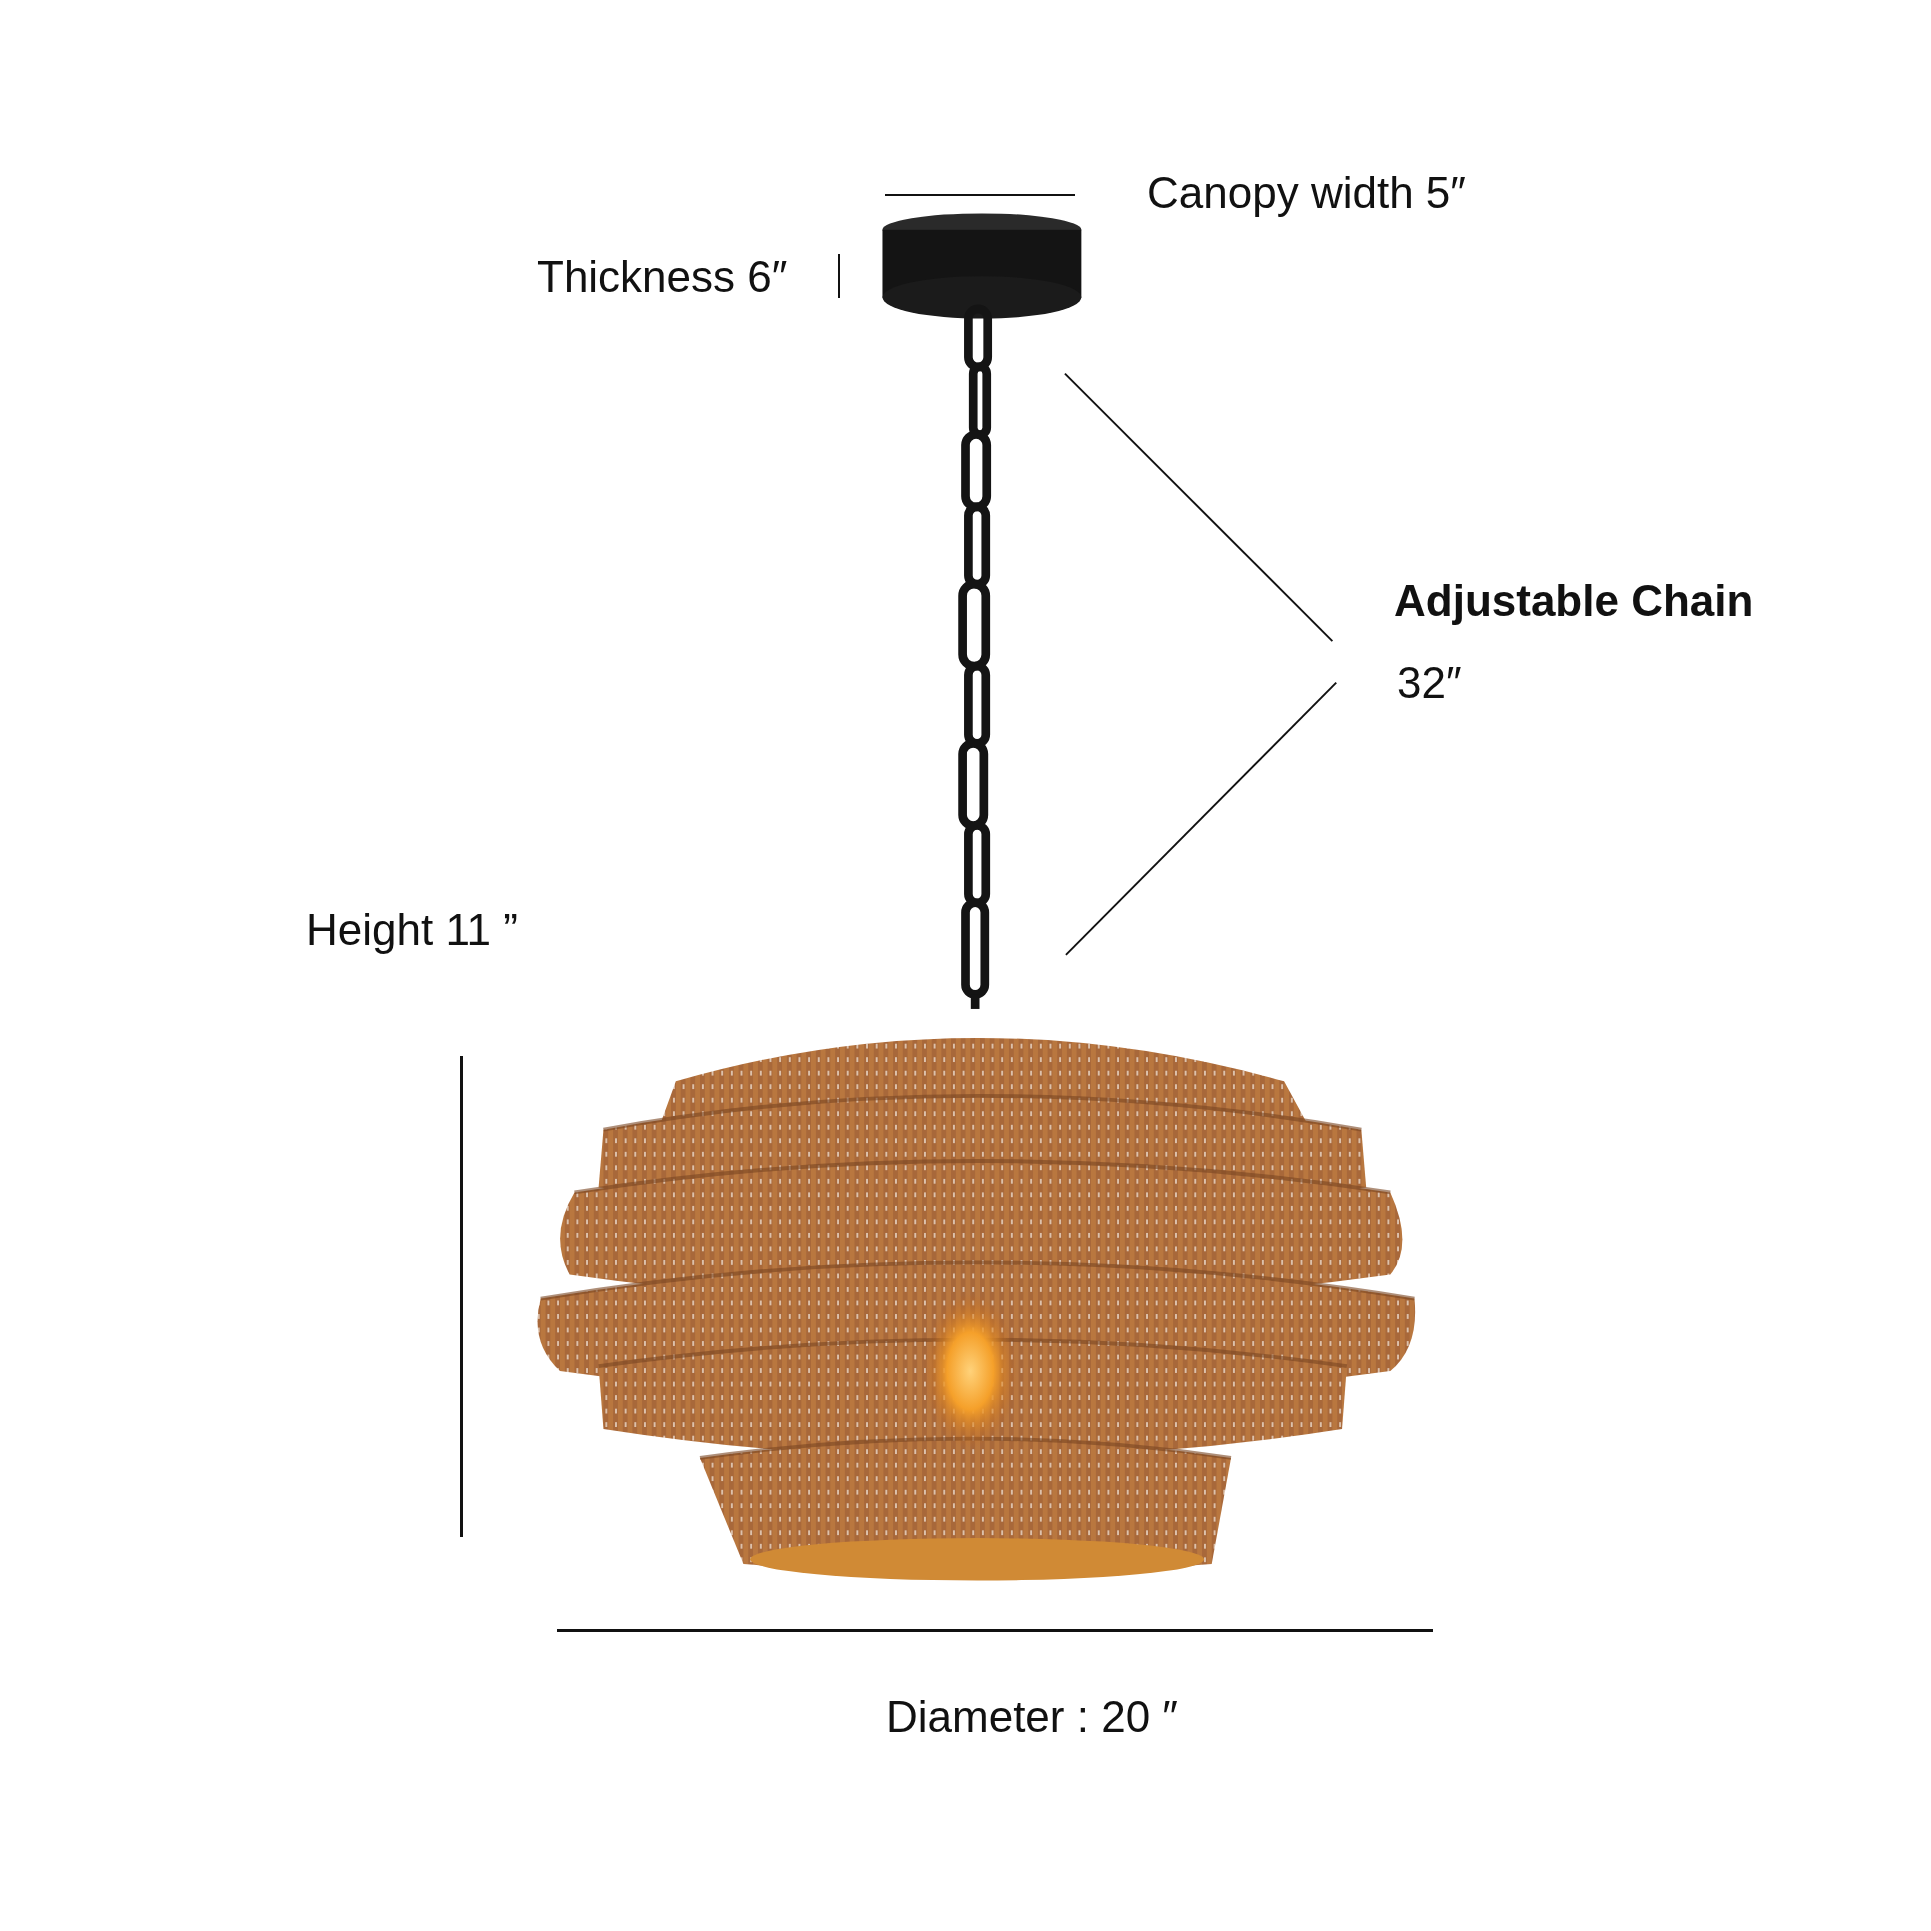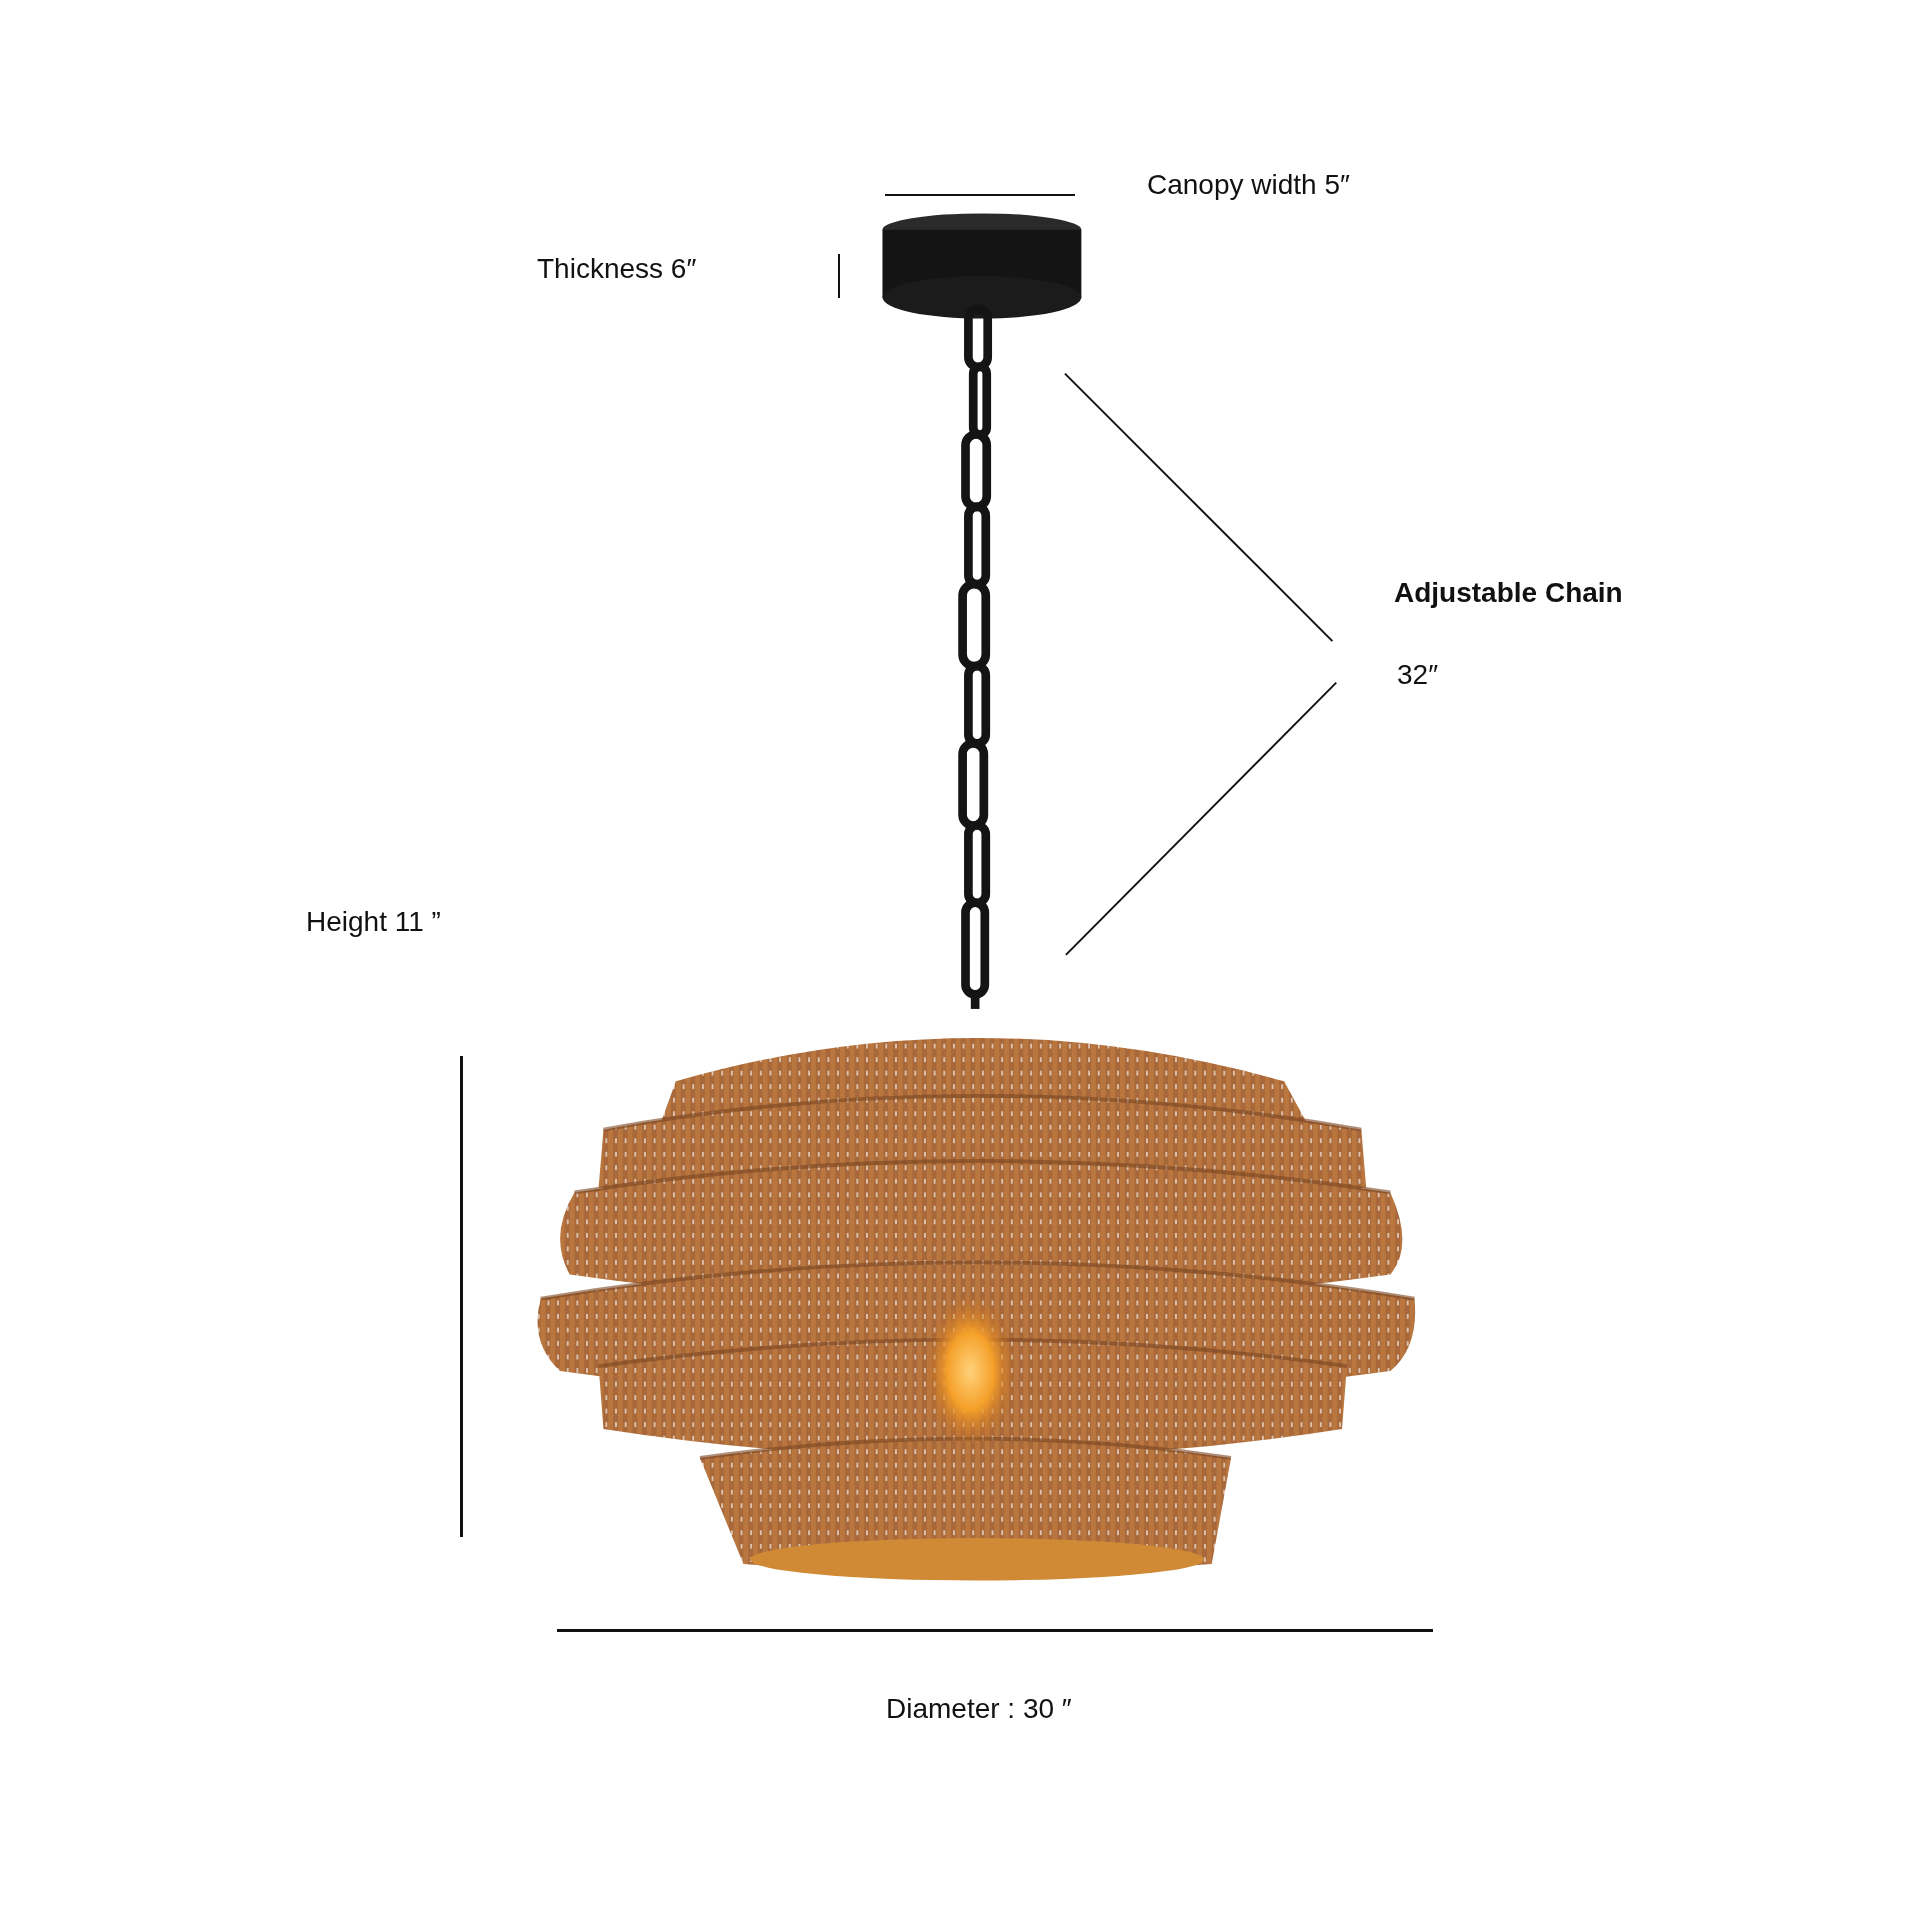--- a/index.html
+++ b/index.html
@@ -1,35 +1,35 @@
 <!DOCTYPE html>
 <html><head>
 <meta charset="utf-8">
 <style>
   html, body { margin:0; padding:0; background:#ffffff; }
   body { width:1931px; height:1931px; position:relative; overflow:hidden;
          font-family:"Liberation Sans", "DejaVu Sans", sans-serif; color:#111; }
-  .label { position:absolute; font-size:28px; white-space:nowrap; line-height:1; }
+  .label { position:absolute; font-size:44px; white-space:nowrap; line-height:1; }
   .line { position:absolute; background:#111; }
   svg.art { position:absolute; left:0; top:0; }
 </style>
 </head>
 <body>
 
 <div class="line" style="left:885px; top:194px; width:190px; height:1.9px;"></div>
 <div class="line" style="left:838px; top:254px; width:1.9px; height:44px;"></div>
 <div class="line" style="left:460px; top:1056px; width:2.9px; height:481px;"></div>
 <div class="line" style="left:557px; top:1629px; width:876px; height:2.9px;"></div>
 
 <div class="label" style="left:1147px; top:171px;">Canopy width 5″</div>
 <div class="label" style="left:537px; top:255px;">Thickness 6″</div>
 <div class="label" style="left:1394px; top:579px;font-weight:bold;">Adjustable Chain</div>
 <div class="label" style="left:1397px; top:661px;">32″</div>
 <div class="label" style="left:286px; top:908px;margin-left:20px;">Height 11  ”</div>
-<div class="label" style="left:886px; top:1695px;">Diameter : 30   ″</div>
+<div class="label" style="left:886px; top:1695px;">Diameter : 20   ″</div>
 
 <svg class="art" width="1931" height="1931" viewBox="0 0 2000 2000">
   <defs>
     <pattern id="weave" width="10" height="14" patternUnits="userSpaceOnUse">
       <rect width="10" height="14" fill="#a8683a"></rect>
       <rect x="0" y="0" width="5" height="14" fill="#b9773f"></rect>
       <rect x="7" y="3" width="2" height="5" fill="#f3e8dc" opacity="0.7"></rect>
     </pattern>
     <radialGradient id="glowGrad" cx="0.5" cy="0.5" r="0.5">
       <stop offset="0" stop-color="#ffd27a"></stop>

